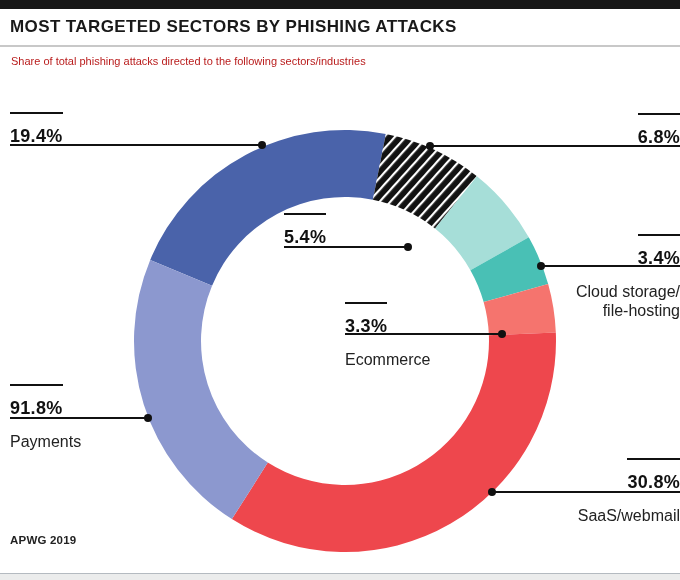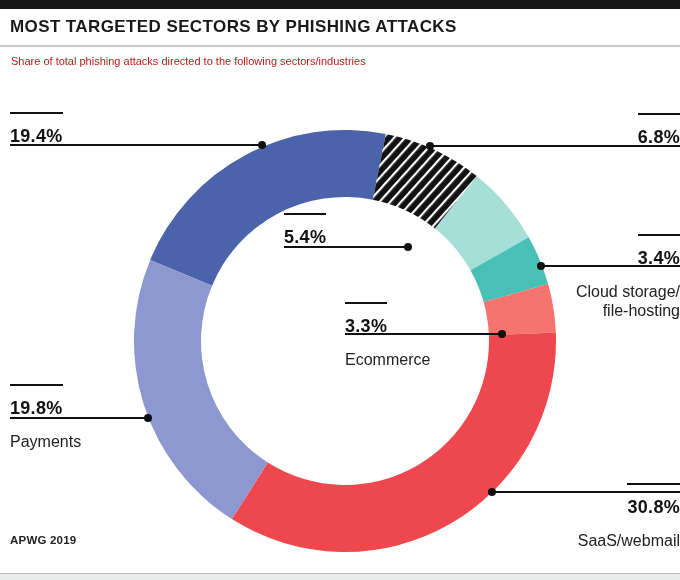--- a/index.html
+++ b/index.html
@@ -17,21 +17,21 @@
   .callout.right{text-align:right;}
   .pct{display:inline-block;font-size:18px;font-weight:700;letter-spacing:.3px;color:#111;
        border-top:2.5px solid #111;padding-top:11px;line-height:22px;}
   .cname{font-size:16px;line-height:19px;margin-top:13px;white-space:pre-line;color:#222;}
   #co-financial{left:10px;top:112px;}
   #co-social{right:0;top:113px;}
   #co-ecommerce{left:284px;top:213px;}
   #co-cloud{right:0;top:234px;text-align:right;}
   #co-telecoms{left:345px;top:302px;}
   #co-payments{left:10px;top:384px;}
-  #co-saas{right:0;top:458px;margin-top:25px;}
+  #co-saas{right:0;top:458px;}
   .leader{position:absolute;height:2px;background:#111;}
   .dot{position:absolute;width:8px;height:8px;border-radius:50%;background:#111;}
   #ln-financial{left:10px;top:144px;width:252px;}
   #dot-financial{left:258px;top:141px;}
   #ln-social{left:430px;top:145px;width:250px;}
   #dot-social{left:426px;top:142px;}
   #ln-ecommerce{left:284px;top:246px;width:124px;}
   #dot-ecommerce{left:404px;top:243px;}
   #ln-cloud{left:541px;top:265px;width:139px;}
   #dot-cloud{left:537px;top:262px;}
@@ -95,21 +95,21 @@
 <div class="callout right" id="co-cloud">
   <span class="pct">3.4%</span>
   <div class="cname">Cloud storage/
 file-hosting</div>
 </div>
 <div class="callout" id="co-telecoms">
   <span class="pct">3.3%</span>
   <div class="cname">Ecommerce</div>
 </div>
 <div class="callout" id="co-payments">
-  <span class="pct">19.8%</span>
+  <span class="pct">91.8%</span>
   <div class="cname">Payments</div>
 </div>
 <div class="callout right" id="co-saas">
   <span class="pct">30.8%</span>
   <div class="cname">SaaS/webmail</div>
 </div>
 
 <div class="source">APWG 2019</div>
 <div class="bottombar"></div>
 

